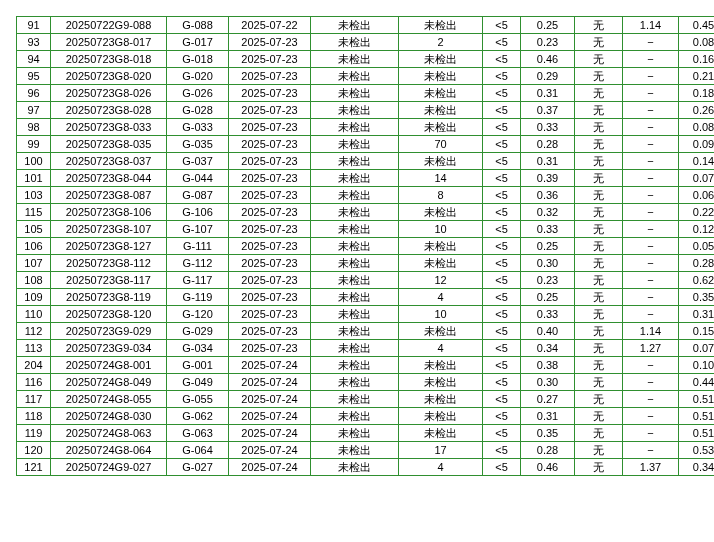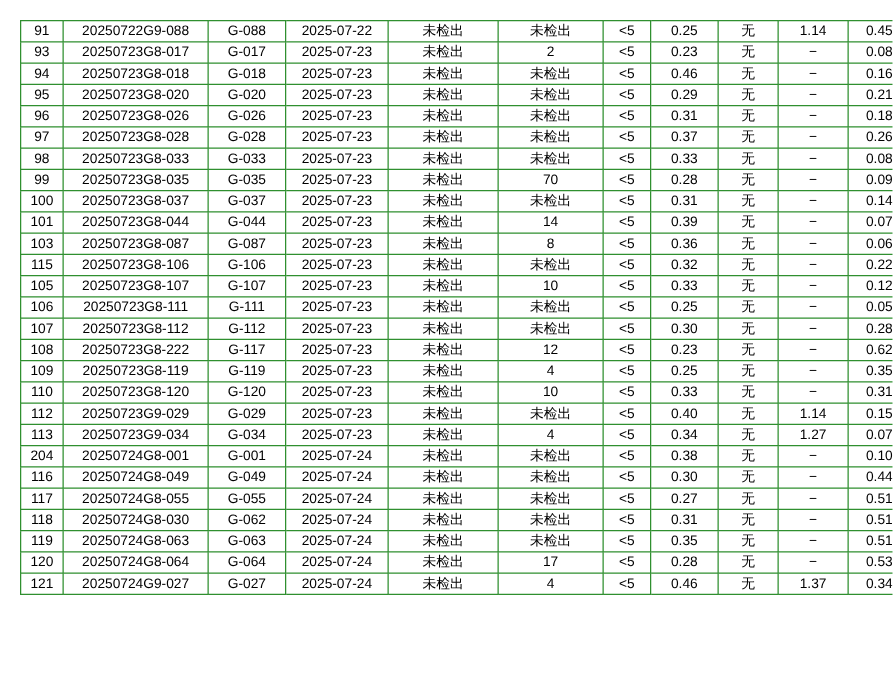--- a/index.html
+++ b/index.html
@@ -229,21 +229,21 @@
         <td class="num">未检出</td>
         <td class="num">10</td>
         <td class="num">&lt;5</td>
         <td class="num">0.33</td>
         <td class="num">无</td>
         <td class="num">−</td>
         <td class="num">0.12</td>
       </tr>
       <tr>
         <td class="idx">106</td>
-        <td class="num">20250723G8-111</td>
+        <td class="num">20250723G8-127</td>
         <td class="num">G-111</td>
         <td class="num">2025-07-23</td>
         <td class="num">未检出</td>
         <td class="num">未检出</td>
         <td class="num">&lt;5</td>
         <td class="num">0.25</td>
         <td class="num">无</td>
         <td class="num">−</td>
         <td class="num">0.05</td>
       </tr>
@@ -255,21 +255,21 @@
         <td class="num">未检出</td>
         <td class="num">未检出</td>
         <td class="num">&lt;5</td>
         <td class="num">0.30</td>
         <td class="num">无</td>
         <td class="num">−</td>
         <td class="num">0.28</td>
       </tr>
       <tr>
         <td class="idx">108</td>
-        <td class="num">20250723G8-222</td>
+        <td class="num">20250723G8-117</td>
         <td class="num">G-117</td>
         <td class="num">2025-07-23</td>
         <td class="num">未检出</td>
         <td class="num">12</td>
         <td class="num">&lt;5</td>
         <td class="num">0.23</td>
         <td class="num">无</td>
         <td class="num">−</td>
         <td class="num">0.62</td>
       </tr>

